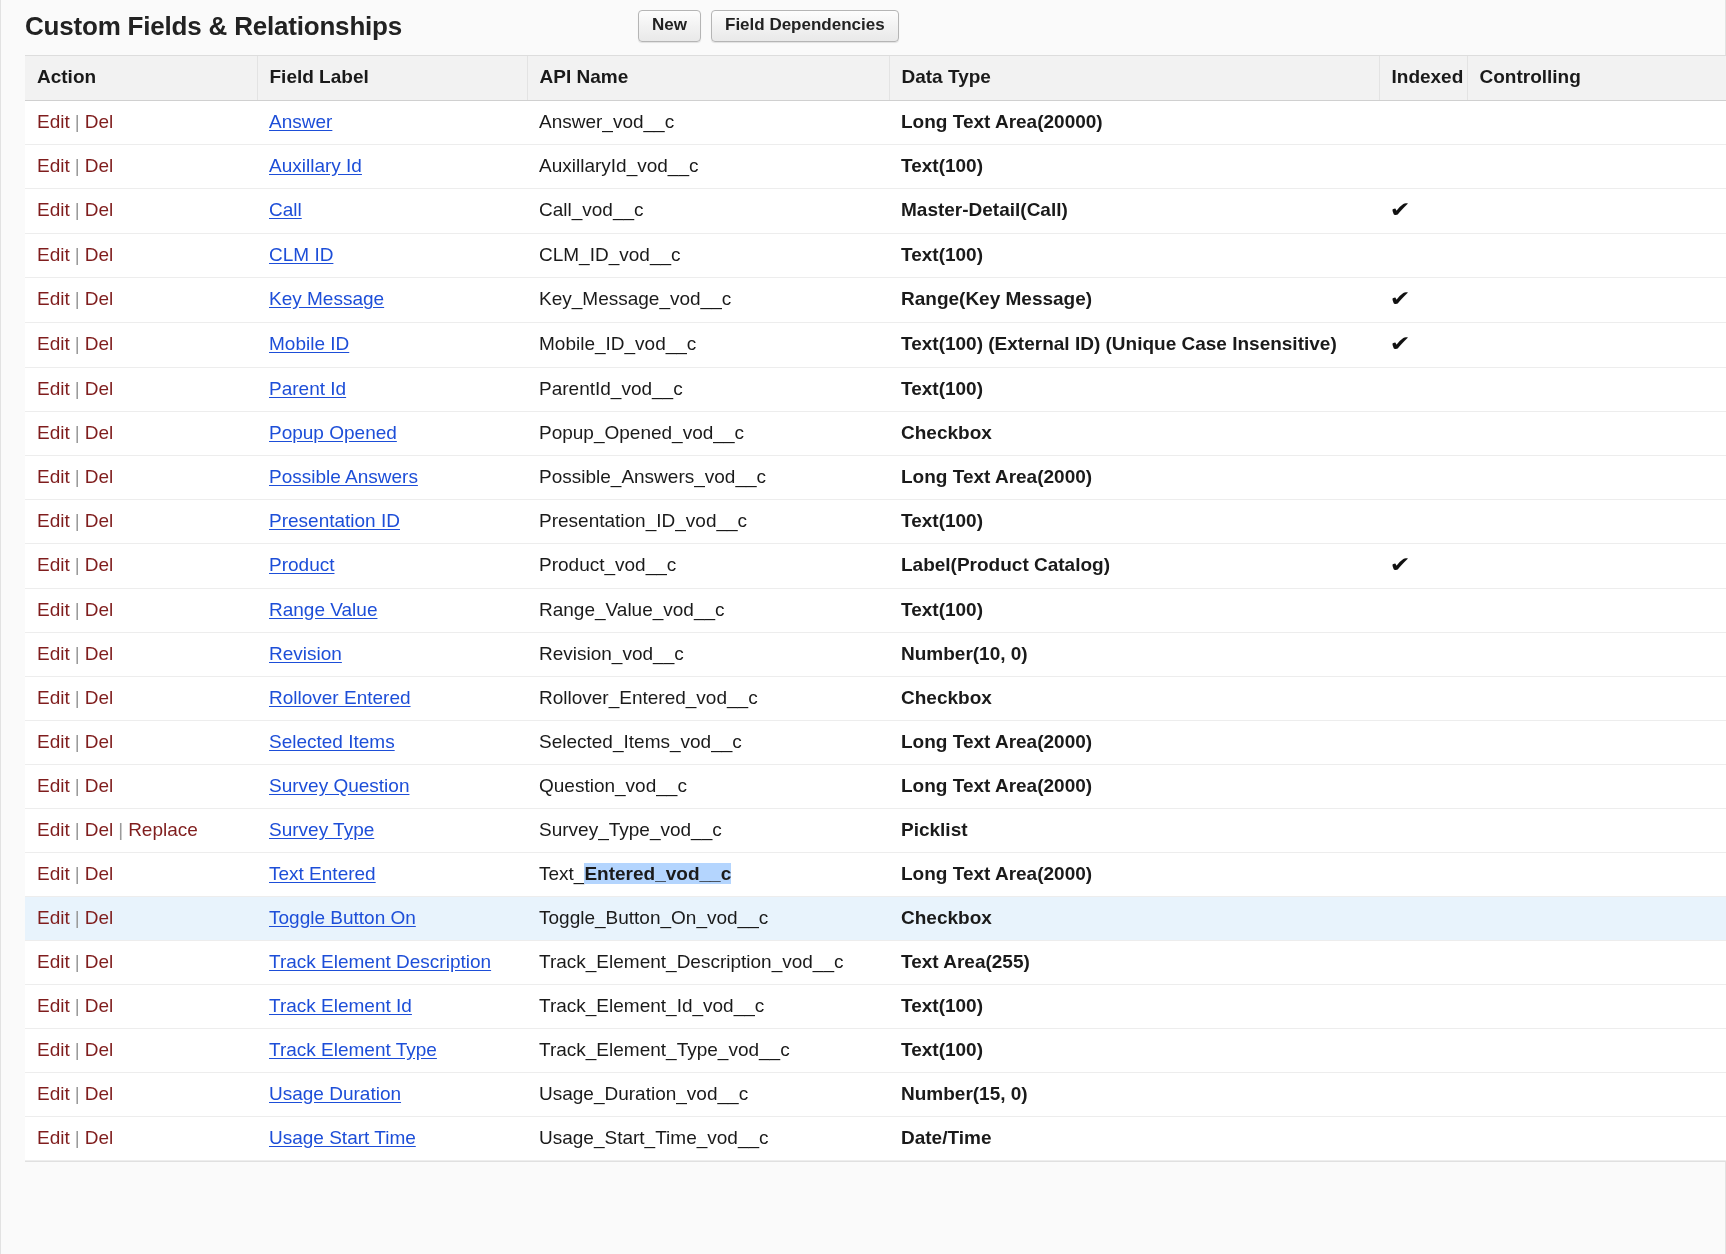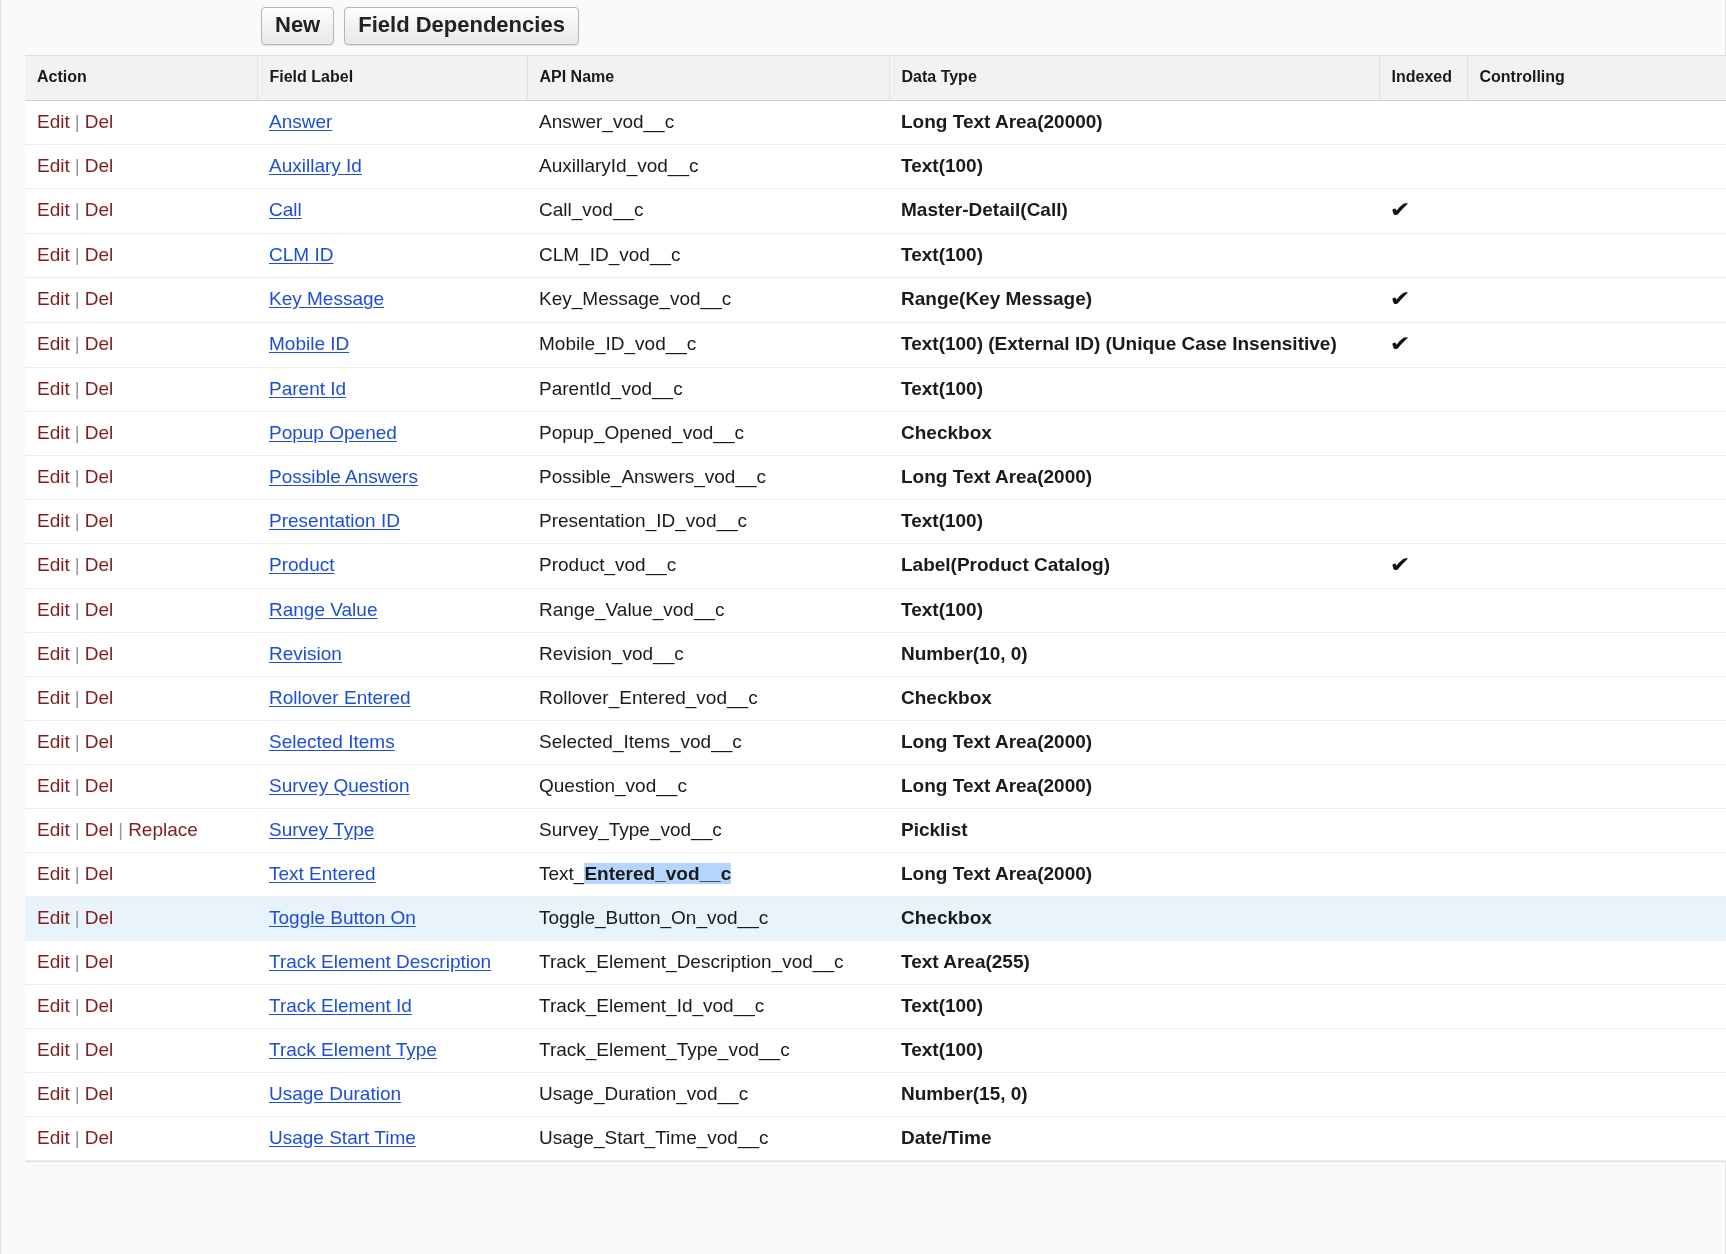--- a/index.html
+++ b/index.html
@@ -41,21 +41,21 @@
     white-space: nowrap;
   }
   .header-buttons {
     display: flex;
     align-items: center;
     gap: 10px;
     margin-left: 236px;
   }
   .btn {
     font-family: "Liberation Sans", sans-serif;
-    font-size: 22px;
+    font-size: 17px;
     font-weight: bold;
     color: #222222;
     background: linear-gradient(to bottom, #fdfdfd 0%, #f2f2f2 50%, #e9e9e9 100%);
     border: 1px solid #b5b5b5;
     border-radius: 4px;
     padding: 5px 13px 6px 13px;
     line-height: 1.1;
     cursor: pointer;
     white-space: nowrap;
     box-shadow: 0 1px 1px rgba(0,0,0,0.10);
@@ -79,21 +79,21 @@
   table.fields col.c-label       { width: 270px; }
   table.fields col.c-api         { width: 362px; }
   table.fields col.c-type        { width: 490px; }
   table.fields col.c-indexed     { width: 88px; }
   table.fields col.c-controlling { width: 328px; }
 
   table.fields thead th {
     background: #f2f2f2;
     border-bottom: 1px solid #d0d0d0;
     border-right: 1px solid #e3e3e3;
-    font-size: 16px;
+    font-size: 19px;
     font-weight: bold;
     color: #1a1a1a;
     text-align: left;
     padding: 9px 0 10px 12px;
     height: 44px;
     white-space: nowrap;
     vertical-align: middle;
   }
   table.fields thead th:last-child { border-right: none; }
 
@@ -152,20 +152,21 @@
     margin-left: 24px;
     width: 1702px;
   }
 </style>
 </head>
 <body>
 
 <div class="page">
 
   <div class="section-header">
+    <div class="section-title">Custom Fields &amp; Relationships</div>
 
     <div class="header-buttons">
       <button class="btn">New</button>
       <button class="btn">Field Dependencies</button>
     </div>
   </div>
 
   <div class="table-wrap">
     <table class="fields">
       <colgroup>

